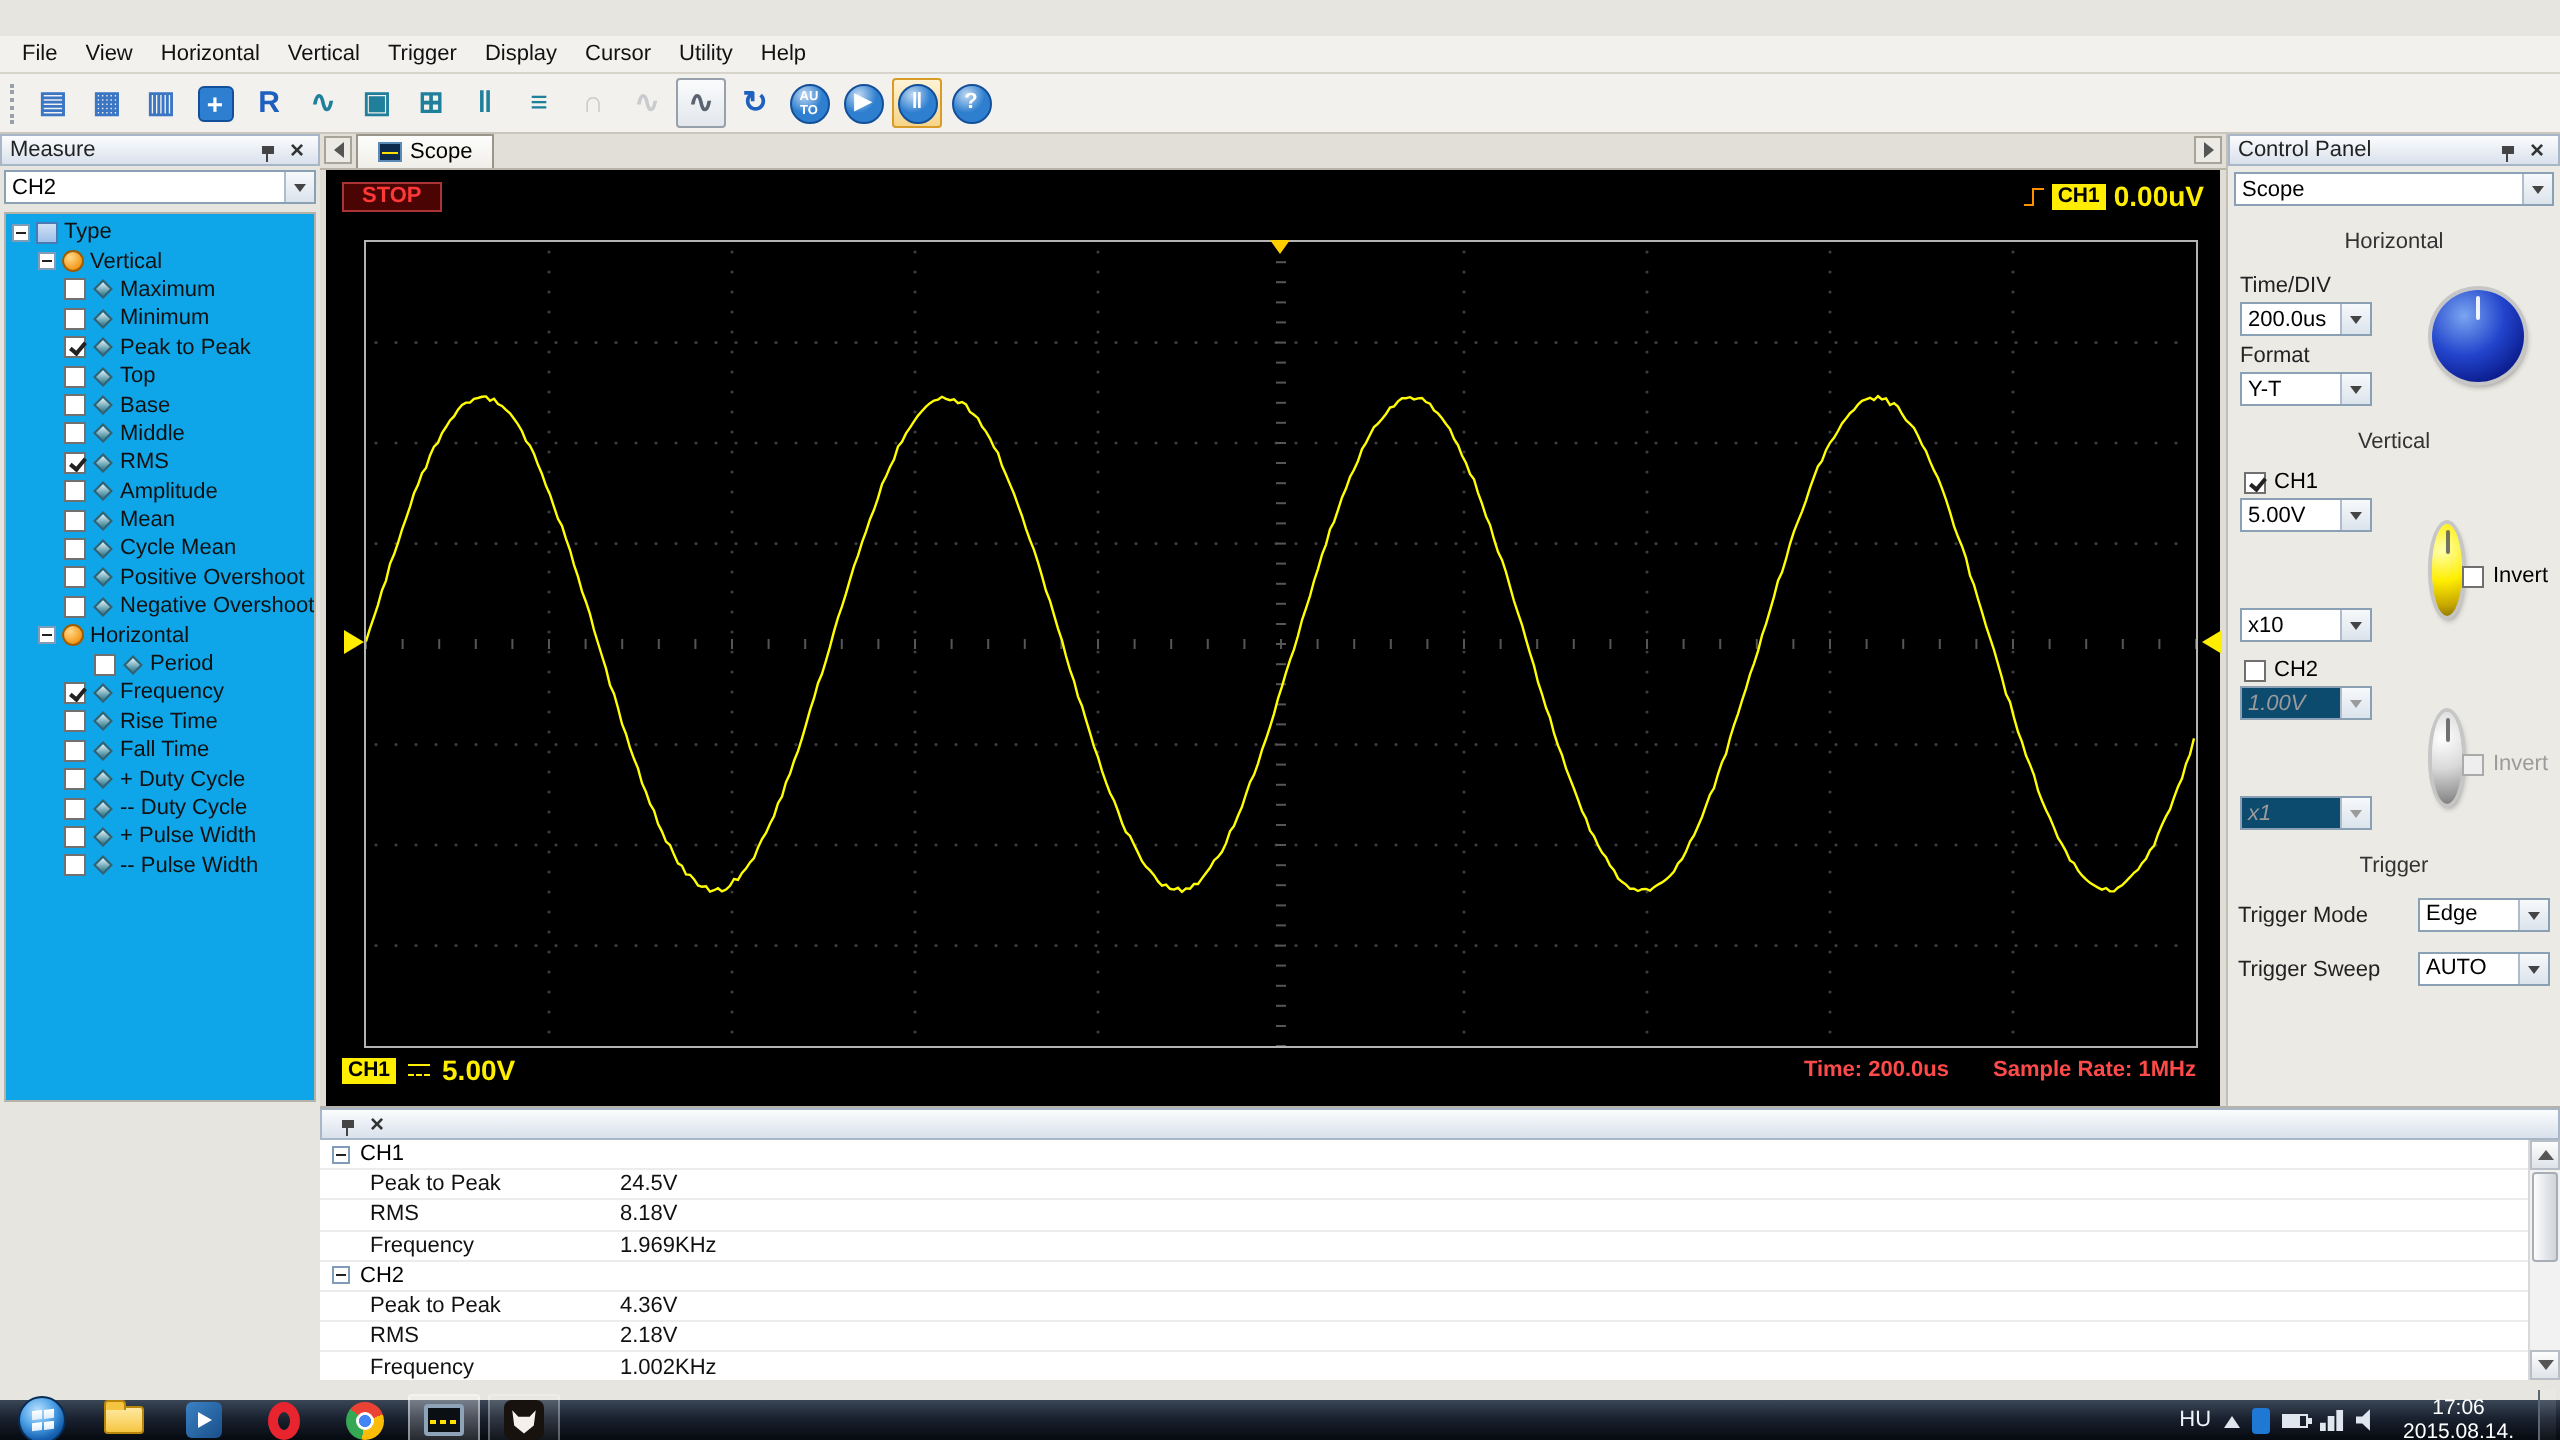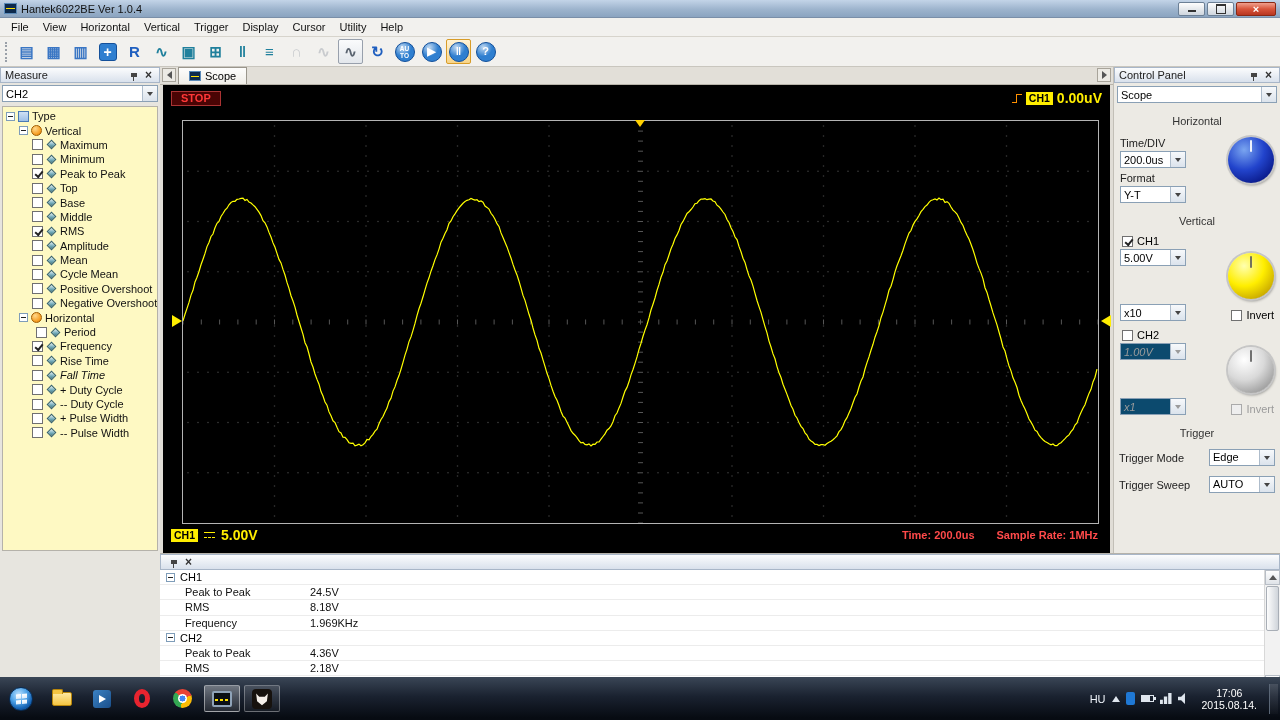--- a/index.html
+++ b/index.html
@@ -50,21 +50,21 @@
   .dock-title { flex:1; }
   .dock-btn { width:13px; height:12px; display:flex; align-items:center; justify-content:center; margin-left:2px;
     font-size:10px; color:#333; }
   .pin-icon { position:relative; }
   .pin-icon::before { content:""; width:6px; height:4px; background:#444; }
   .pin-icon::after { content:""; position:absolute; bottom:0; left:6px; width:1px; height:4px; background:#444; }
   .close-icon::before { content:"×"; font-size:12px; font-weight:bold; line-height:10px; }
 
   .left-dock { position:absolute; top:67px; left:0; width:160px; bottom:167px; background:#e7e5df; }
   .measure-combo { margin:2px; }
-  .measure-tree { position:absolute; top:39px; left:2px; right:2px; bottom:2px; background:#fef9c3;
+  .measure-tree { position:absolute; top:39px; left:2px; right:2px; bottom:2px; background:#0ea5e9;
     border:1px solid #b5b2aa; overflow:hidden; padding-top:2px; }
   .tree-row { height:14.4px; display:flex; align-items:center; gap:3px; font-size:11px; white-space:nowrap; }
   .tree-label { color:#111; }
   .expander { width:9px; height:9px; border:1px solid #7f9db9; background:#fff; position:relative; flex:none; }
   .expander::after { content:""; position:absolute; left:1px; top:3px; width:5px; height:1px; background:#222; }
   .cb { width:11px; height:11px; border:1px solid #707070; background:#fff; position:relative; flex:none; }
   .cb.checked::after { content:""; position:absolute; left:2px; top:2px; width:6px; height:3px;
     border-left:2px solid #222; border-bottom:2px solid #222; transform:rotate(-50deg); }
   .cb.disabled { background:#eee; border-color:#aaa; }
   .icon-type { width:11px; height:11px; flex:none; border:1px solid #4a7ab5;
@@ -120,21 +120,21 @@
   .marker-trigger { position:absolute; left:472px; top:35px; width:0; height:0;
     border-left:5px solid transparent; border-right:5px solid transparent; border-top:7px solid #ffd000; }
 
   
   .right-dock { position:absolute; top:67px; right:0; width:167px; bottom:167px; background:#eceae4;
     border-left:1px solid #c2bfb7; overflow:hidden; }
   .cp-combo { margin:3px; }
   .cp-section-title { text-align:center; font-size:11px; color:#333; margin:12px 0 6px; }
   .cp-row { display:flex; justify-content:space-between; padding:0 6px; }
   .cp-col { width:66px; }
-  .cp-col-r { width:58px; display:flex; flex-direction:column; align-items:flex-end; }
+  .cp-col-r { width:58px; display:flex; flex-direction:row; align-items:center; }
   .cp-label { font-size:11px; color:#222; margin:4px 0 2px; }
   .cp-check-row { display:flex; align-items:center; gap:4px; font-size:11px; padding:2px 8px; }
   .cp-check-row.sub { padding:6px 0 0; }
   .cp-inline { display:flex; align-items:center; justify-content:space-between; padding:0 5px; margin-top:9px; }
   .cp-inline .combo { width:66px; }
   .knob { width:46px; height:46px; border-radius:50%; position:relative;
     box-shadow:0 0 0 2px #c6c6c6, 1px 2px 3px rgba(0,0,0,.45); margin:4px 0; }
   .knob::after { content:""; position:absolute; left:50%; top:3px; width:2px; height:12px; margin-left:-1px;
     background:rgba(255,255,255,.9); border-radius:1px; }
   .knob-blue { background:radial-gradient(circle at 35% 28%, #7aa5f0, #2244cc 45%, #0a1a8a 80%, #060f55); }
@@ -155,21 +155,21 @@
   .vscroll { position:absolute; right:0; top:16px; bottom:0; width:16px; background:#f2f2f2; border-left:1px solid #d8d8d8; }
   .sb-btn { width:15px; height:15px; background:linear-gradient(#fdfdfd,#dfe3e8); border:1px solid #b8bec6;
     display:flex; align-items:center; justify-content:center; }
   .sb-btn.down { position:absolute; bottom:0; }
   .sb-btn.up::after { content:""; border:4px solid transparent; border-bottom:5px solid #555; margin-top:-4px; }
   .sb-btn.down::after { content:""; border:4px solid transparent; border-top:5px solid #555; margin-bottom:-4px; }
   .sb-thumb { position:absolute; top:16px; left:1px; width:13px; height:45px; background:linear-gradient(90deg,#fdfdfd,#cfd4da);
     border:1px solid #a8aeb6; border-radius:2px; }
 
   
-  .taskbar { position:absolute; bottom:0; left:0; right:0; height:43px;
+  .taskbar { position:absolute; bottom:0; left:0; right:0; height:20px;
     background:linear-gradient(#3a4656,#1a2230 45%,#070b12 95%); display:flex; align-items:center; }
   .orb { width:24px; height:24px; border-radius:50%; margin:0 9px;
     background:radial-gradient(circle at 40% 30%, #bfe3ff, #4fa3e8 40%, #1560b0 70%, #0a3c78);
     border:1px solid #072c55; display:flex; align-items:center; justify-content:center; }
   .orb-flag { width:11px; height:10px; transform:skewY(-6deg);
     background:linear-gradient(#fff,#dcebfa) 0 0/5px 4.5px no-repeat,
                linear-gradient(#fff,#dcebfa) 6px 0/5px 4.5px no-repeat,
                linear-gradient(#fff,#dcebfa) 0 5.5px/5px 4.5px no-repeat,
                linear-gradient(#fff,#dcebfa) 6px 5.5px/5px 4.5px no-repeat; }
   .tb-app { width:36px; height:27px; display:flex; align-items:center; justify-content:center; margin:0 2px;
@@ -206,27 +206,20 @@
   .ti-vol { width:12px; height:12px; background:#dfe6ee;
     clip-path:polygon(0 35%,30% 35%,62% 5%,62% 95%,30% 65%,0 65%); }
   .clock { text-align:center; color:#fff; font-size:10.5px; line-height:12px; padding:0 6px; }
   .show-desktop { width:9px; height:30px; border-left:1px solid #5a6676; background:linear-gradient(rgba(255,255,255,.12),rgba(255,255,255,.02)); }
 </style>
 </head>
 <body>
 
 <div class="screen">
 
-  <div class="titlebar">
-    <span class="title-icon"></span>
-    <span class="title-text">Hantek6022BE Ver 1.0.4</span>
-    <span class="winbtn winbtn-min"></span>
-    <span class="winbtn winbtn-max"></span>
-    <span class="winbtn winbtn-close">×</span>
-  </div>
 
   <div class="menubar">
     <span class="menu-item">File</span>
     <span class="menu-item">View</span>
     <span class="menu-item">Horizontal</span>
     <span class="menu-item">Vertical</span>
     <span class="menu-item">Trigger</span>
     <span class="menu-item">Display</span>
     <span class="menu-item">Cursor</span>
     <span class="menu-item">Utility</span>
@@ -373,36 +366,36 @@
         <div class="tree-row" style="padding-left: 29px;">
           <span class="cb"></span>
           <span class="icon-diamond"></span>
           <span class="tree-label">Negative Overshoot</span>
         </div>
         <div class="tree-row" style="padding-left: 16px;">
           <span class="expander"></span>
           <span class="icon-cat"></span>
           <span class="tree-label">Horizontal</span>
         </div>
-        <div class="tree-row" style="padding-left: 33px;">
+        <div class="tree-row" style="padding-left: 44px;">
           <span class="cb"></span>
           <span class="icon-diamond"></span>
           <span class="tree-label">Period</span>
         </div>
         <div class="tree-row" style="padding-left: 29px;">
           <span class="cb checked"></span>
           <span class="icon-diamond"></span>
           <span class="tree-label">Frequency</span>
         </div>
         <div class="tree-row" style="padding-left: 29px;">
           <span class="cb"></span>
           <span class="icon-diamond"></span>
           <span class="tree-label">Rise Time</span>
         </div>
-        <div class="tree-row" style="padding-left: 29px; font-style: italic;">
+        <div class="tree-row" style="padding-left: 29px;">
           <span class="cb"></span>
           <span class="icon-diamond"></span>
           <span class="tree-label">Fall Time</span>
         </div>
         <div class="tree-row" style="padding-left: 29px;">
           <span class="cb"></span>
           <span class="icon-diamond"></span>
           <span class="tree-label">+ Duty Cycle</span>
         </div>
         <div class="tree-row" style="padding-left: 29px;">

